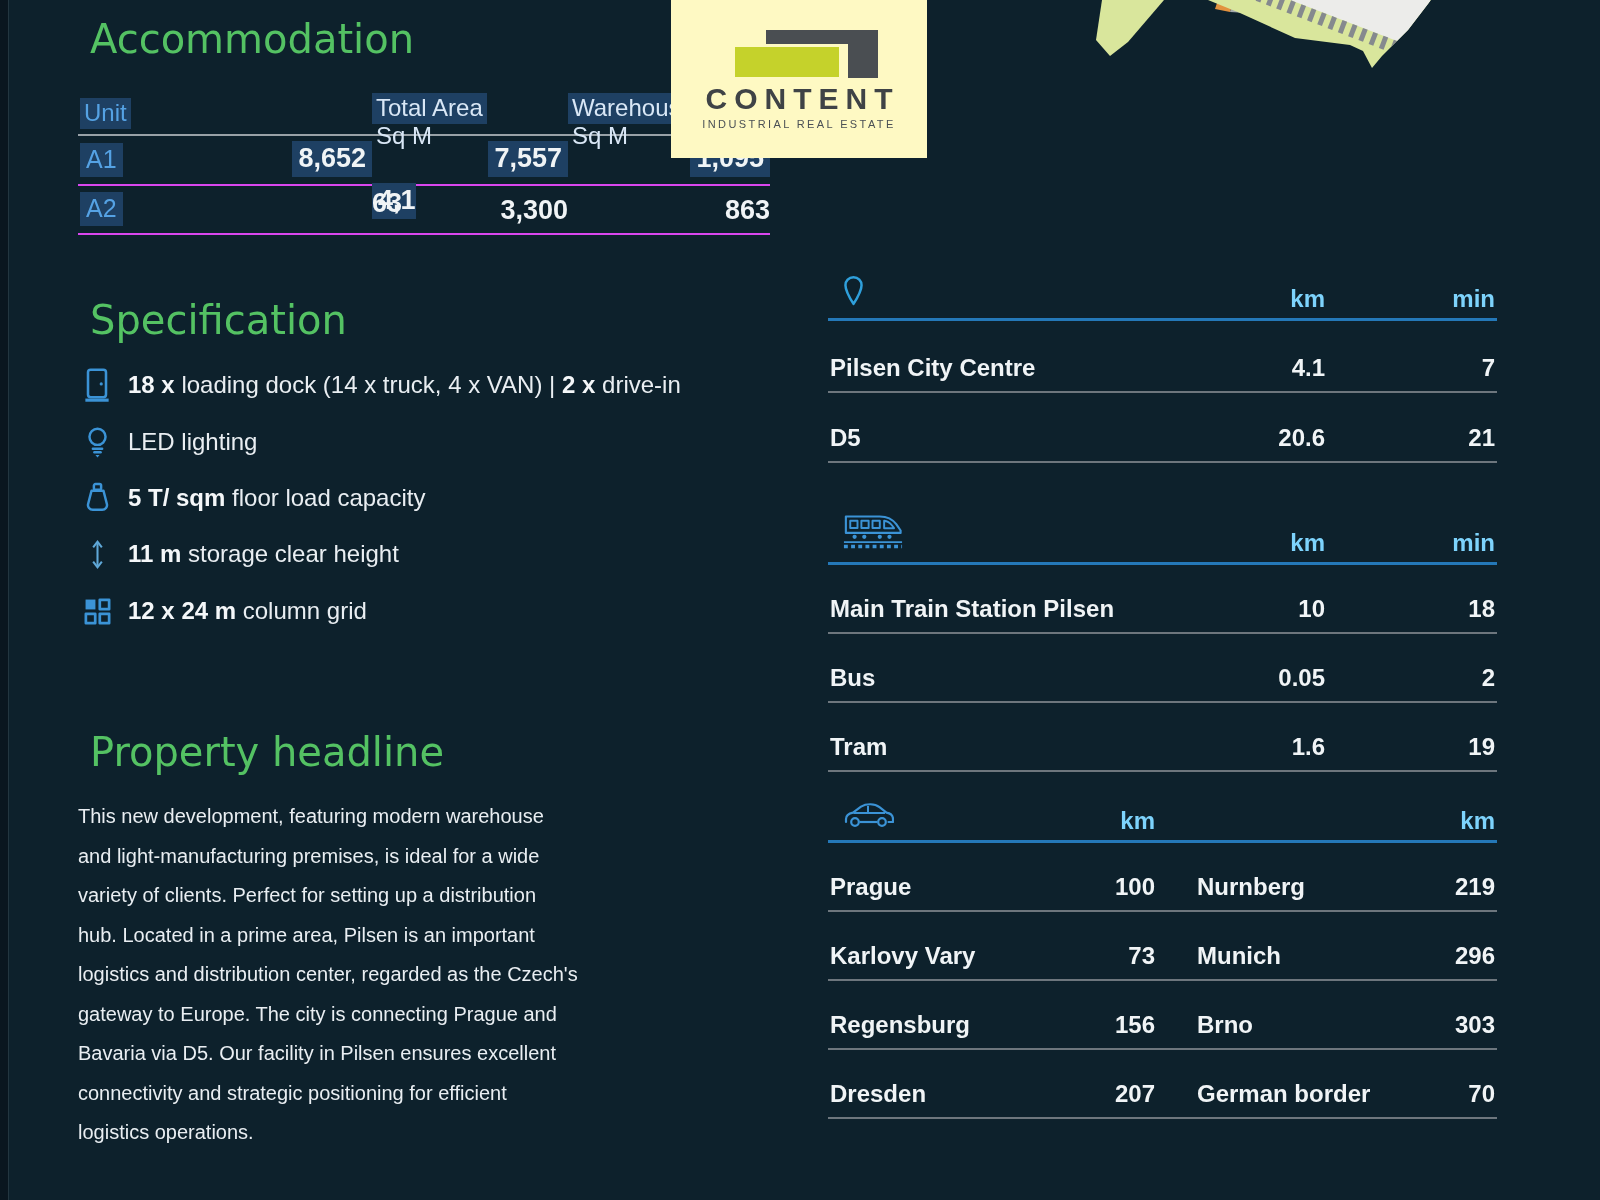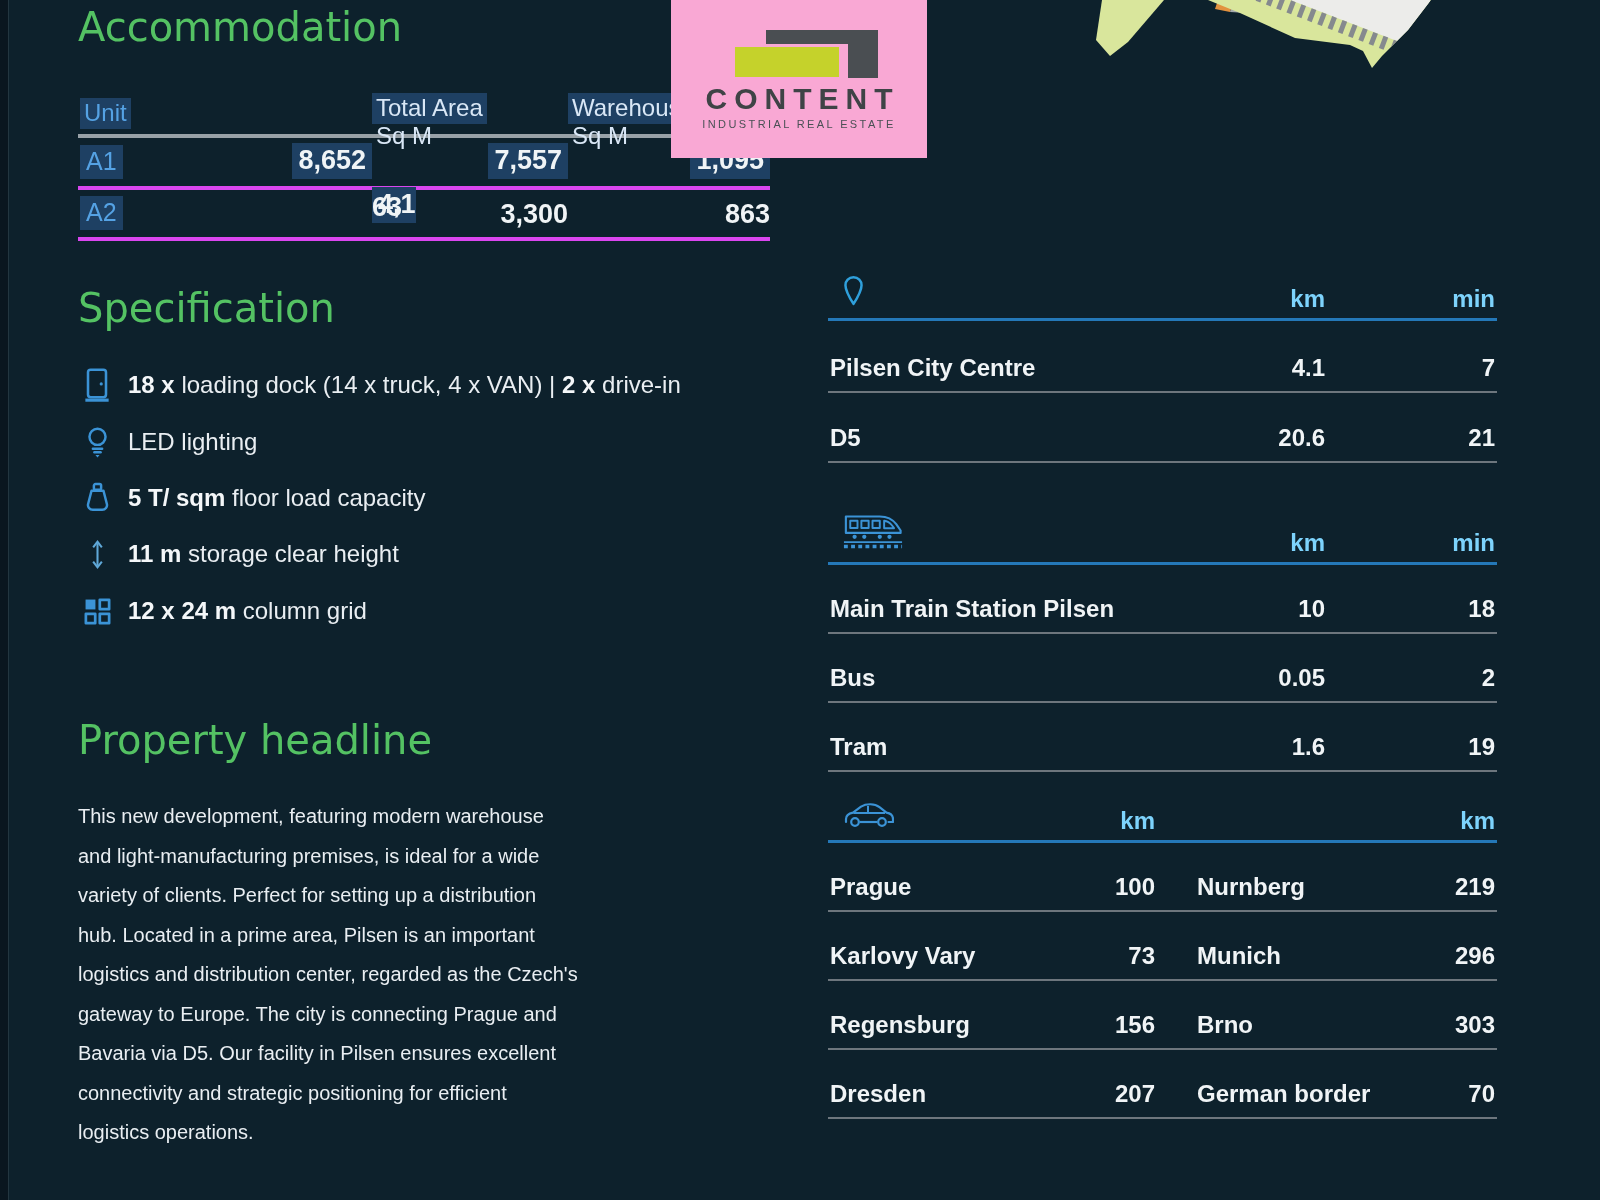--- a/index.html
+++ b/index.html
@@ -7,47 +7,47 @@
     width:1600px;height:1200px;
     background:#0d212c;
     font-family:"Liberation Sans", sans-serif;
     overflow:hidden;position:relative;
     -webkit-font-smoothing:antialiased;
   }
   .page{position:absolute;inset:0;}
   .edge-strip{position:absolute;left:0;top:0;width:8px;height:1200px;background:#0a161f;border-right:1px solid #233640;}
 
   h2.sec-title{
-    margin:0;position:absolute;
+    margin:12px;position:absolute;
     font-family:"DejaVu Sans", sans-serif;
     font-weight:400;font-size:40px;color:#54c263;letter-spacing:0;
   }
 
   
   .acc-table{position:absolute;left:78px;top:96px;width:692px;z-index:5;}
-  .acc-row{position:relative;width:692px;border-bottom:4px solid #d946ef;}
+  .acc-row{position:relative;width:692px;border-bottom:2px solid #d946ef;}
   .acc-row.hdr{height:38px;border-bottom-color:#98a1a7;}
   .acc-row.r1{height:48px;}
   .acc-row.r2{height:47px;}
   .acc-row span{position:absolute;bottom:7px;white-space:nowrap;}
   .acc-row.hdr span{bottom:5px;font-size:24px;color:#d9e7f6;}
   .c1{left:2px;}
   .c2{right:398px;}
   .c3{right:202px;}
   .c4{right:0px;}
   .unit-lbl{color:#55a2e4;font-size:25px;}
   .num{font-size:27px;font-weight:700;color:#f0f4f6;}
   .sup{font-size:15px;position:relative;top:-8px;color:#c6d7ec;}
   .sel{background:#1e4063;padding:2px 6px 3px;}
   .sel.tight{padding:1px 4px 2px;}
   .sel.nr{padding-right:0;}
   .plain-rest{padding-left:0;}
 
   
-  .logo-box{position:absolute;left:671px;top:0;width:256px;height:158px;background:#f9a8d4;z-index:30;text-align:center;}
+  .logo-box{position:absolute;left:671px;top:0;width:256px;height:158px;background:#fef9c3;z-index:30;text-align:center;}
   .logo-mark{position:absolute;left:0;top:0;}
   .logo-name{position:absolute;left:0;right:0;top:82px;font-size:30px;font-weight:700;letter-spacing:7px;color:#3f4346;text-indent:7px;}
   .logo-tag{position:absolute;left:0;right:0;top:118px;font-size:11px;font-weight:400;letter-spacing:2.4px;color:#4a5055;}
 
   
   .site-map{position:absolute;left:1090px;top:0;z-index:10;}
 
   
   .spec-list{position:absolute;left:80px;top:0;width:700px;}
   .spec-item{position:absolute;left:0;height:46px;display:flex;align-items:center;}

